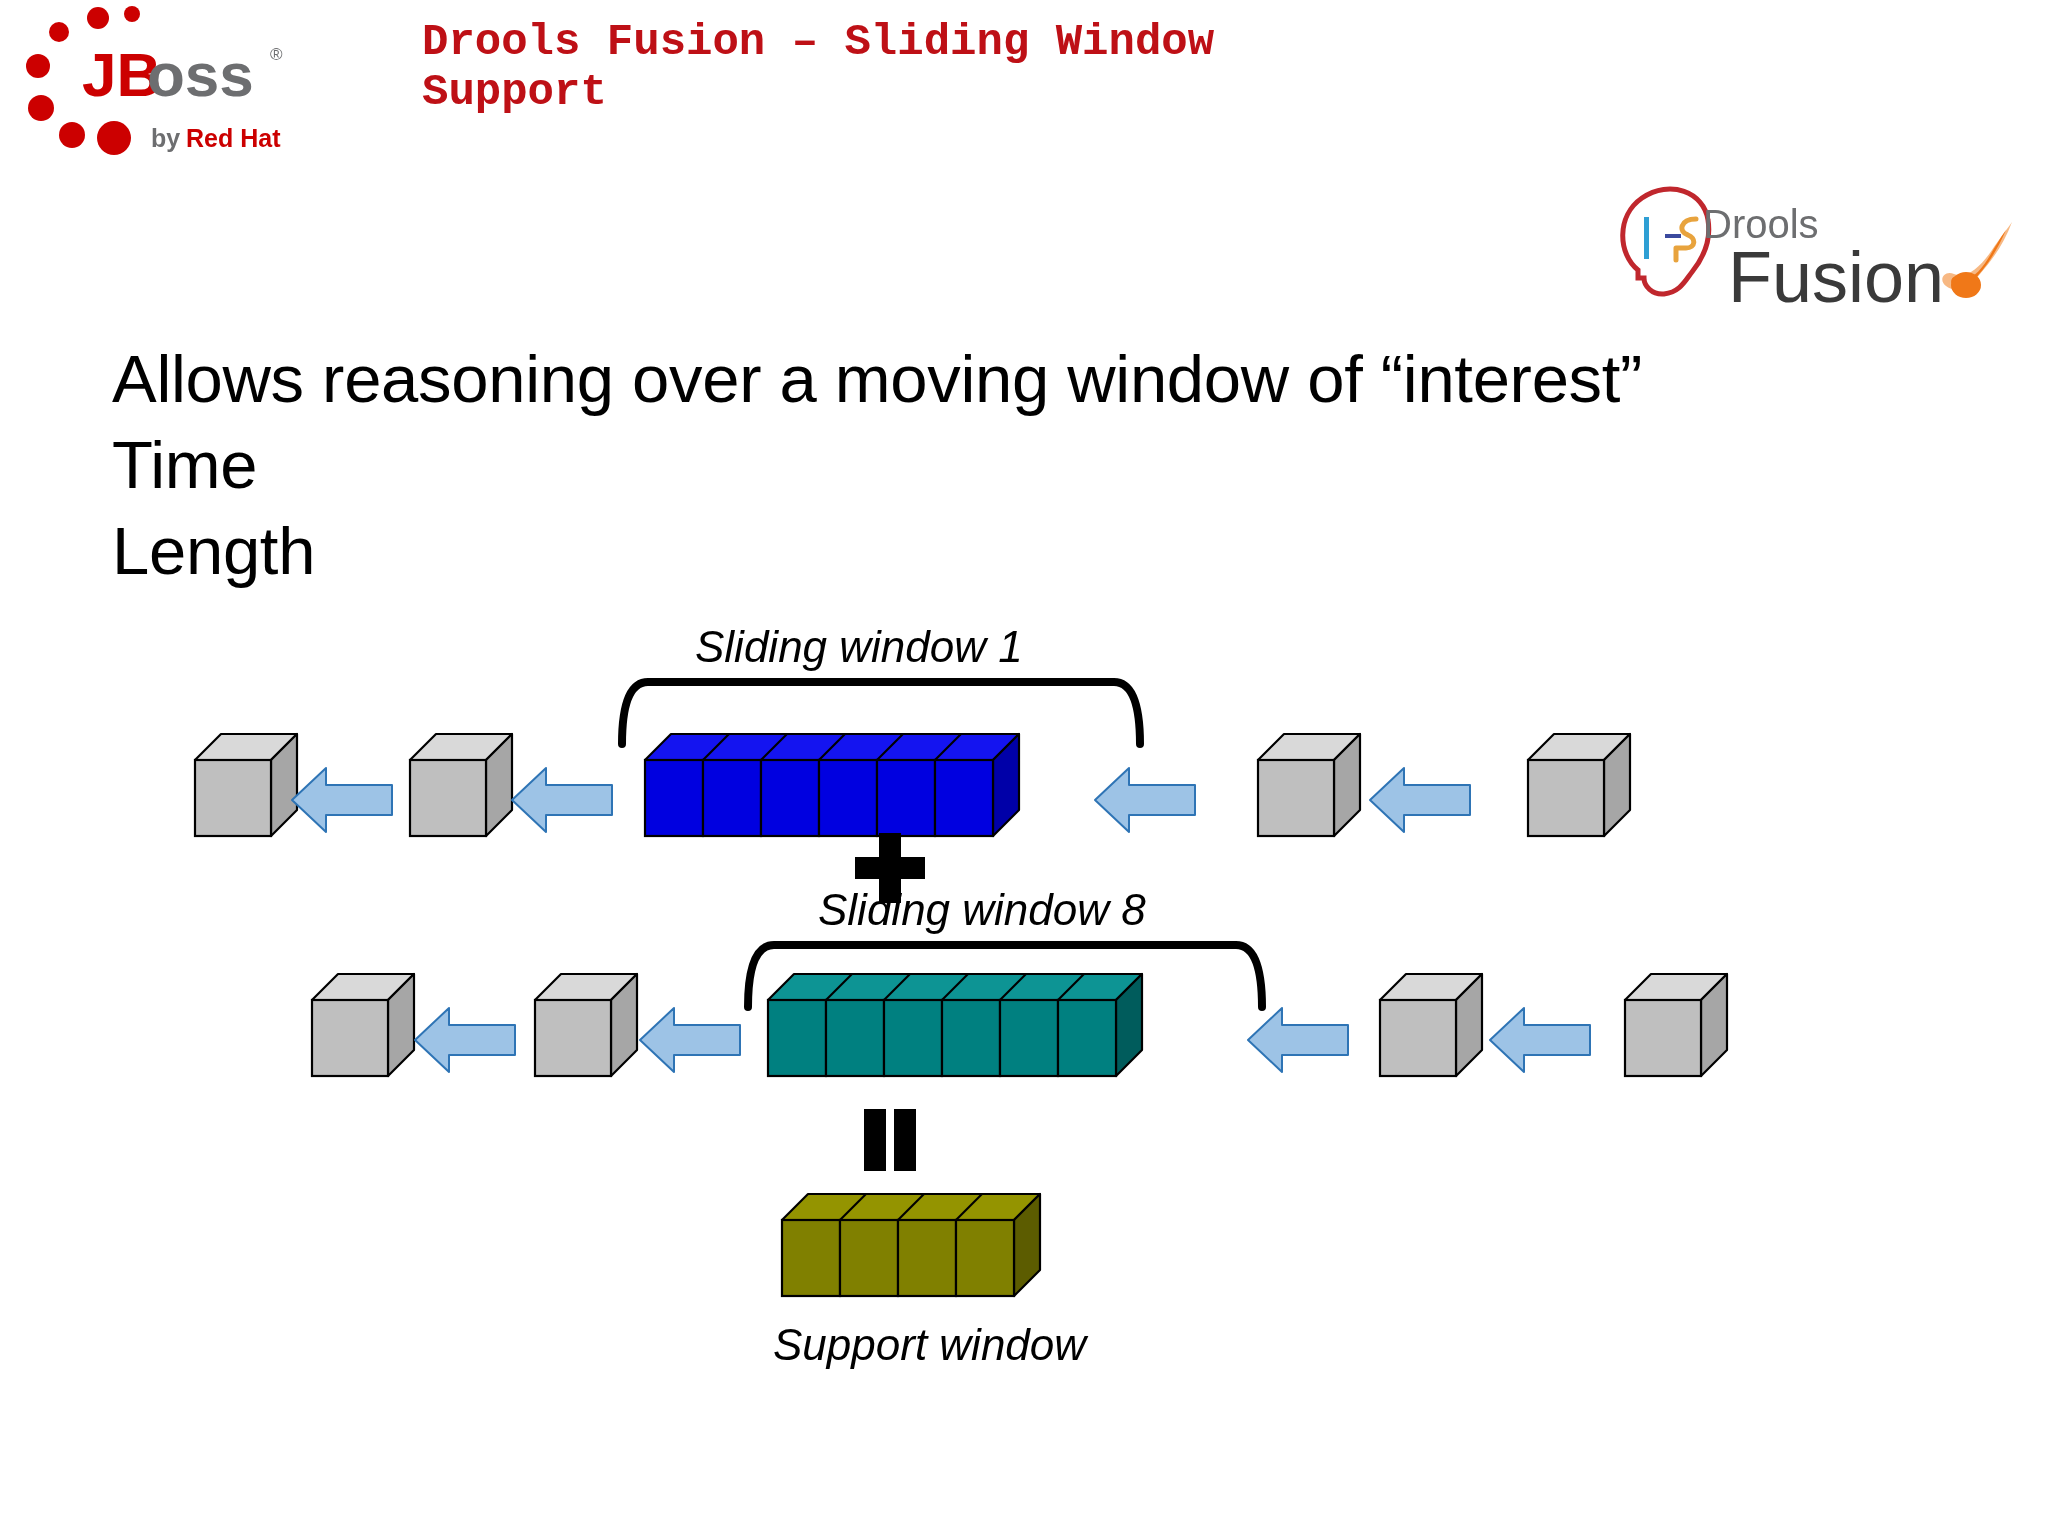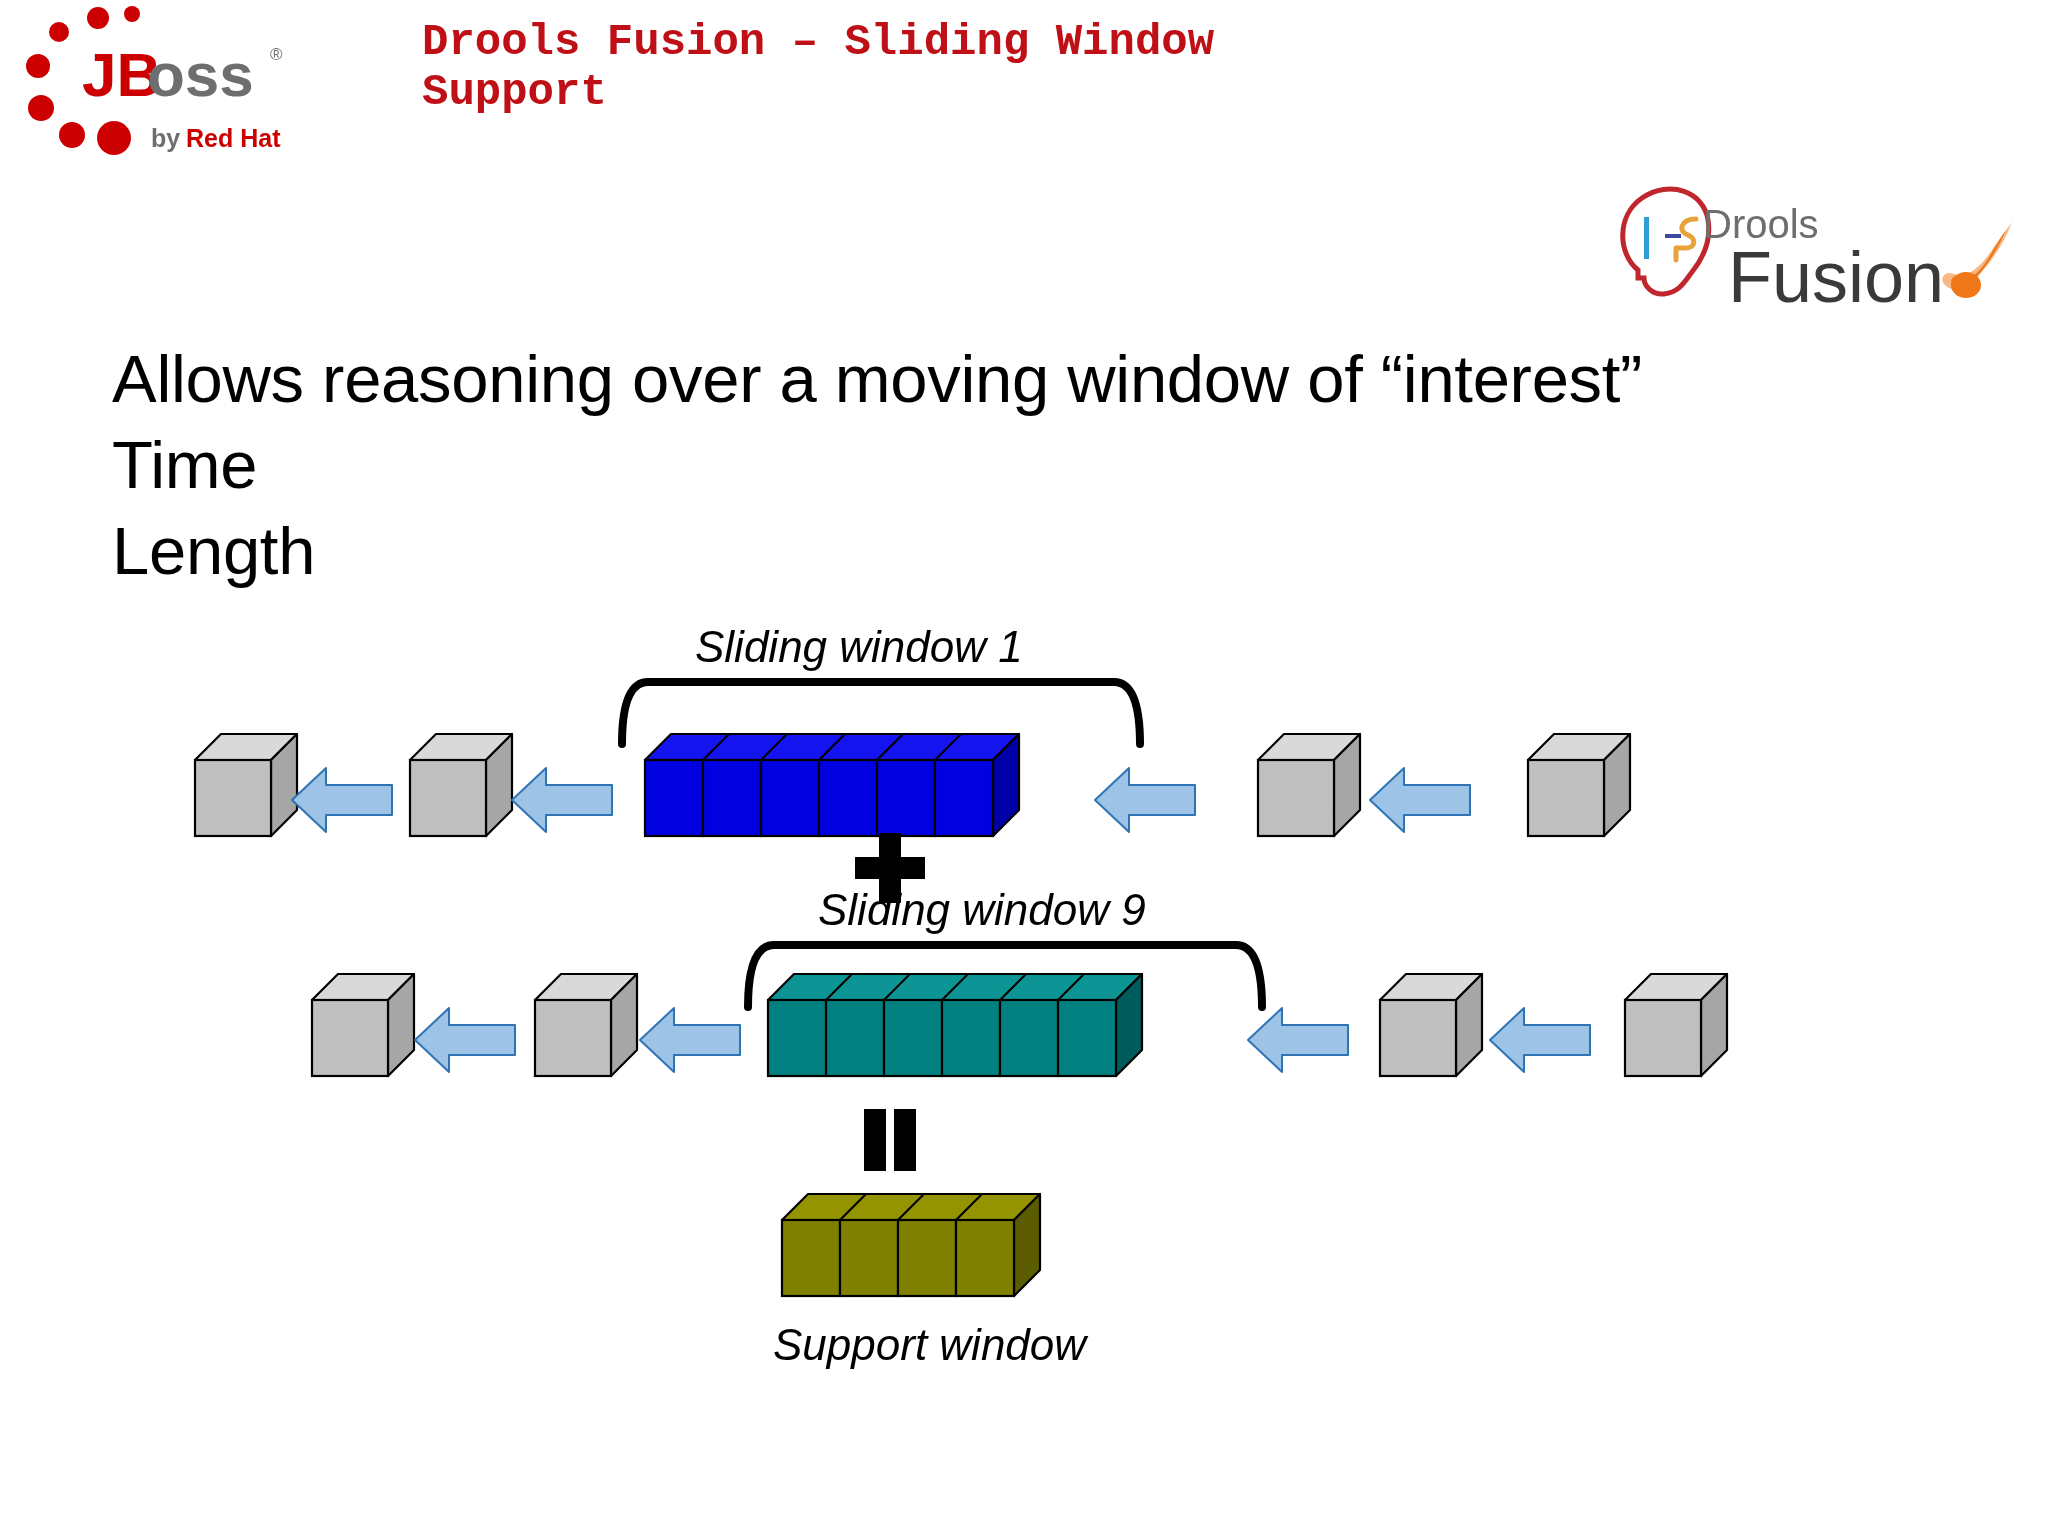--- a/index.html
+++ b/index.html
@@ -248,16 +248,16 @@
             <rect x="898" y="1220" width="58" height="76" fill="#808000" stroke="#000000" stroke-width="2.2"></rect>
             <line x1="898" y1="1220" x2="924" y2="1194" stroke="#000000" stroke-width="2.2"></line>
             <rect x="956" y="1220" width="58" height="76" fill="#808000" stroke="#000000" stroke-width="2.2"></rect>
             <line x1="956" y1="1220" x2="982" y2="1194" stroke="#000000" stroke-width="2.2"></line>
           </g>
         </g>
     </svg>
   </div>
 
   <div class="wlabel" id="label-sw1">Sliding window 1</div>
-  <div class="wlabel" id="label-sw2">Sliding window 9</div>
+  <div class="wlabel" id="label-sw2">Sliding window 8</div>
   <div class="wlabel" id="label-joined">Support window</div>
 
 </div>
 
 </body></html>

